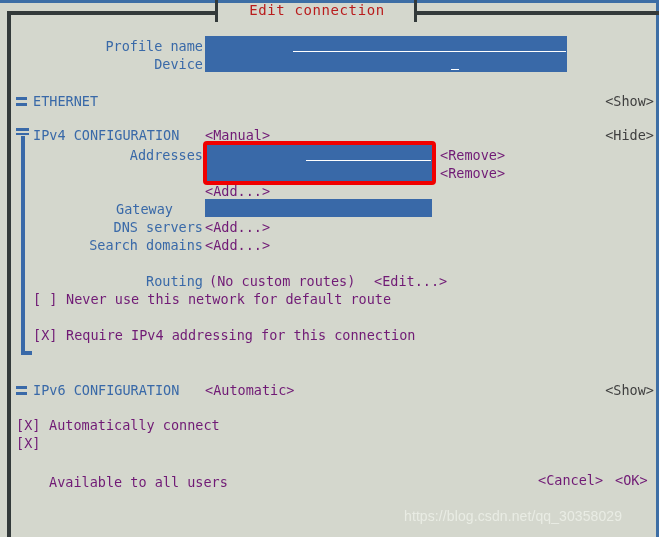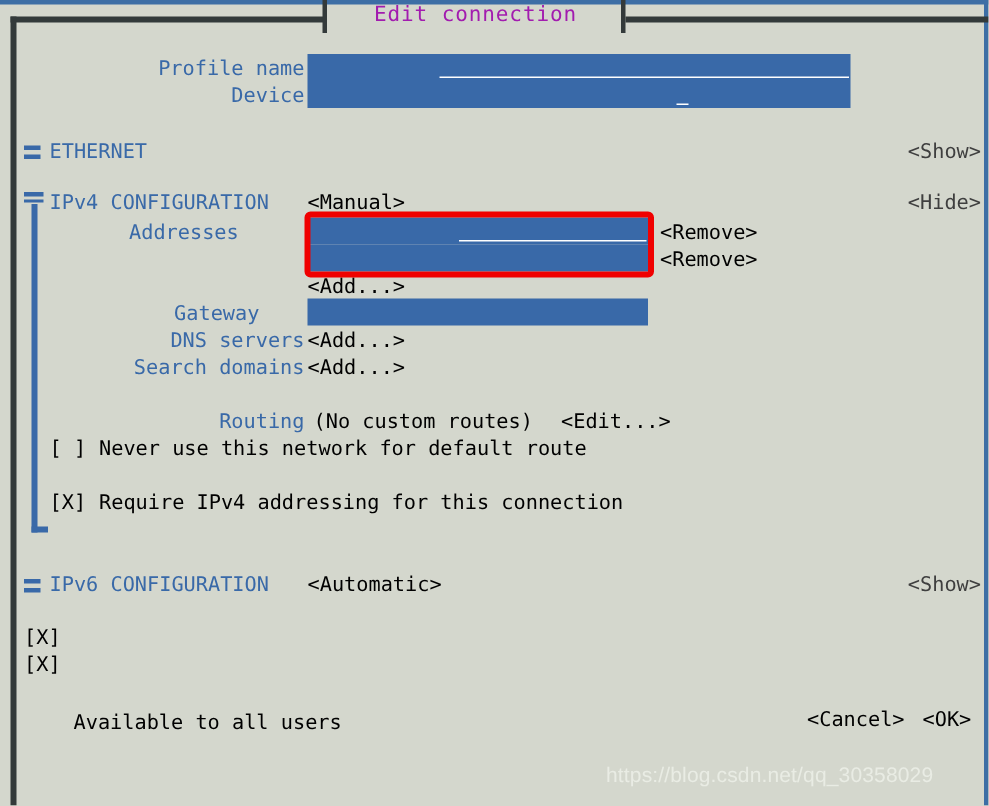--- a/index.html
+++ b/index.html
@@ -65,37 +65,37 @@
     position: absolute;
     left: 414px; top: 0px;
     width: 3px; height: 22px;
     background: #333a3a;
   }
   .dlg-title {
     position: absolute;
     left: 222px; top: 1px;
     width: 190px;
     text-align: center;
-    color: #a21caf;
+    color: #b91c1c;
     font-size: 14px;
     line-height: 18px;
     letter-spacing: 0.6px;
     white-space: pre;
   }
 
   
   .row {
     position: absolute;
     font-size: 13.5px;
     line-height: 18px;
     white-space: pre;
     color: #3f3f3f;
   }
   .lbl-blue { color: #3969a8; }
-  .lbl-dark { color: #000000; }
+  .lbl-dark { color: #701a75; }
 
   .rt-label {
     position: absolute;
     font-size: 13.5px;
     line-height: 18px;
     white-space: pre;
     color: #3f3f3f;
     text-align: right;
   }
 
@@ -203,21 +203,21 @@
 
   <div class="marker-tee-bar" style="left:16px; top:128px;"></div>
   <div class="marker-tee-bar2" style="left:16px; top:133px;"></div>
   <div class="section-vline" style="left:21px; top:136px; height:219px;"></div>
   <div class="section-vfoot" style="left:21px; top:351px;"></div>
 
   <div class="row lbl-blue" style="left:33px; top:126px;">IPv4 CONFIGURATION</div>
   <div class="row lbl-dark" style="left:205px; top:126px;">&lt;Manual&gt;</div>
   <div class="rt-label" style="left:497px; top:126px; width:157px;">&lt;Hide&gt;</div>
 
-  <div class="row lbl-blue" style="left:86px; top:146px; width:117px; ">Addresses</div>
+  <div class="row lbl-blue" style="left:86px; top:146px; width:117px; text-align:right;">Addresses</div>
 
   <div class="field" style="left:205px; top:145px; width:227px; height:18px;">
     
     <div class="cursor-underline" style="left:101px; top:15px; width:125px;"></div>
   </div>
   <div class="row lbl-dark" style="left:440px; top:146px;">&lt;Remove&gt;</div>
 
   <div class="field" style="left:205px; top:163px; width:227px; height:18px;">
     
   </div>
@@ -247,20 +247,21 @@
 
   <div class="row lbl-dark" style="left:33px; top:326px;">[X]</div>
   <div class="row lbl-dark" style="left:66px; top:326px;">Require IPv4 addressing for this connection</div>
 
   <div class="marker-eq" style="left:16px; top:386px;"></div>
   <div class="row lbl-blue" style="left:33px; top:381px;">IPv6 CONFIGURATION</div>
   <div class="row lbl-dark" style="left:205px; top:381px;">&lt;Automatic&gt;</div>
   <div class="rt-label" style="left:497px; top:381px; width:157px;">&lt;Show&gt;</div>
 
   <div class="row lbl-dark" style="left:16px; top:416px;">[X]</div>
+  <div class="row lbl-dark" style="left:49px; top:416px;">Automatically connect</div>
 
   <div class="row lbl-dark" style="left:16px; top:434px;">[X]</div>
   <div class="row lbl-dark" style="left:49px; top:434px;margin-top:39px;">Available to all users</div>
 
   <div class="row lbl-dark" style="left:538px; top:471px;">&lt;Cancel&gt;</div>
   <div class="row lbl-dark" style="left:615px; top:471px;">&lt;OK&gt;</div>
 
   <div class="watermark" style="left:404px; top:508px;">https://blog.csdn.net/qq_30358029</div>
 
 </div>

